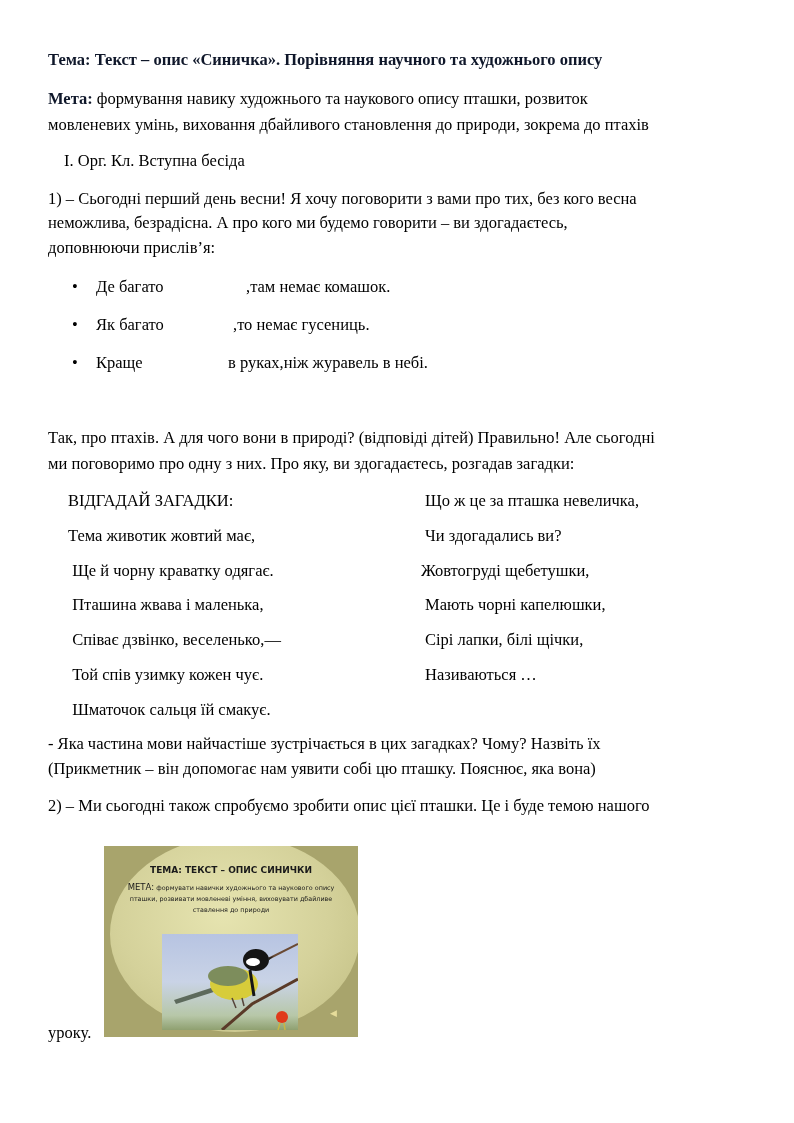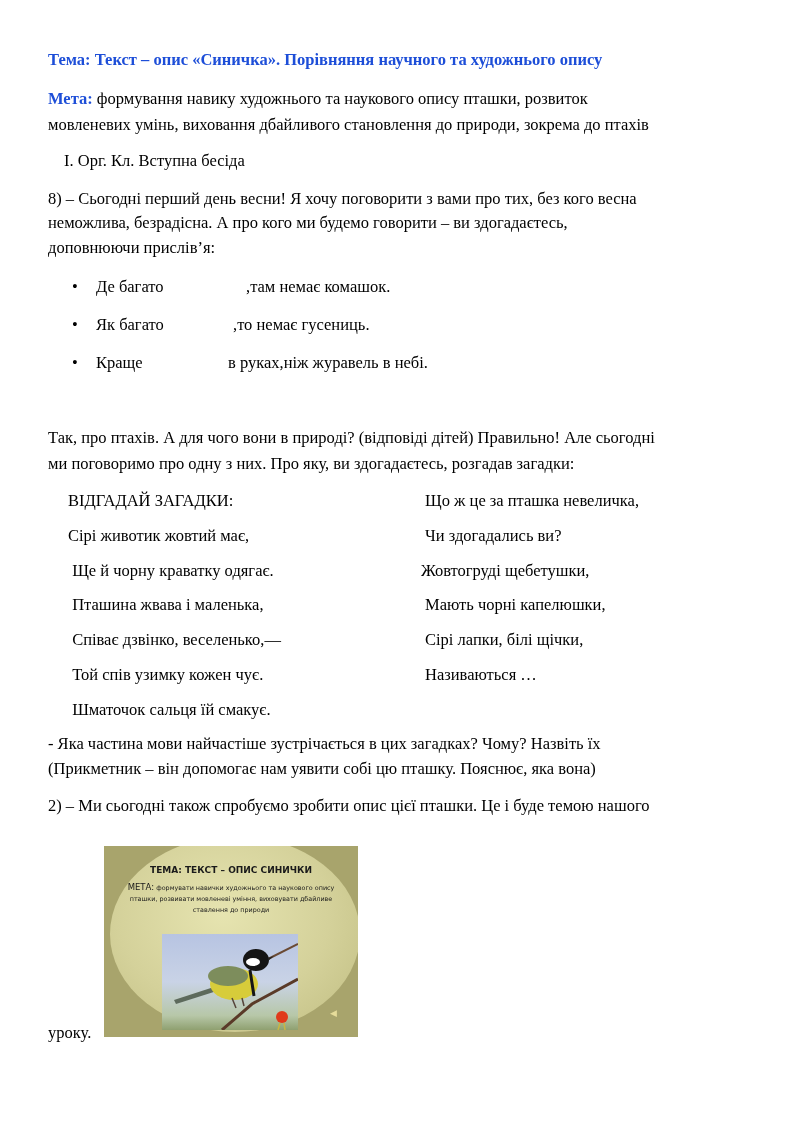--- a/index.html
+++ b/index.html
@@ -1,21 +1,21 @@
 <!DOCTYPE html>
 <html><head>
 <meta charset="utf-8">
 <style>
   html, body { margin: 0; padding: 0; background: #ffffff; }
   body {
     width: 794px; height: 1123px; position: relative; overflow: hidden;
     font-family: "Liberation Serif", serif; color: #000; font-size: 16.5px;
   }
   .abs { position: absolute; white-space: nowrap; line-height: 1; }
-  .red { color: #1d4ed8; font-weight: bold; }
+  .red { color: #0f172a; font-weight: bold; }
   .title { left: 48px; top: 52px; font-size: 16.5px; }
   .meta1 { left: 48px; top: 91px; }
   .meta2 { left: 48px; top: 117px; }
   .p-org { left: 48px; top: 153px; margin-left: 16px; }
   .p1a { left: 48px; top: 191px; }
   .p1b { left: 48px; top: 215px; }
   .p1c { left: 48px; top: 240px; }
   .bullet { position: absolute; left: 72px; line-height: 1; }
   .bullet-text { position: absolute; line-height: 1; white-space: nowrap; }
   .p2a { left: 48px; top: 430px; }
@@ -59,21 +59,21 @@
 </head>
 <body>
 
 <div class="abs title red">Тема: Текст – опис «Синичка». Порівняння научного та художнього опису</div>
 
 <div class="abs meta1"><span class="red">Мета:</span><span> формування навику художнього та наукового опису пташки, розвиток</span></div>
 <div class="abs meta2">мовленевих умінь, виховання дбайливого становлення до природи, зокрема до птахів</div>
 
 <div class="abs p-org">І. Орг. Кл. Вступна бесіда</div>
 
-<div class="abs p1a">8) – Сьогодні перший день весни! Я хочу поговорити з вами про тих, без кого весна</div>
+<div class="abs p1a">1) – Сьогодні перший день весни! Я хочу поговорити з вами про тих, без кого весна</div>
 <div class="abs p1b">неможлива, безрадісна. А про кого ми будемо говорити – ви здогадаєтесь,</div>
 <div class="abs p1c">доповнюючи прислів’я:</div>
 
 <div>
   <div>
     <span class="bullet" style="top:279px">•</span>
     <span class="bullet-text" style="left:96px;top:279px">Де багато</span>
     <span class="bullet-text" style="left:246px;top:279px">,там немає комашок.</span>
   </div>
   <div>
@@ -86,21 +86,21 @@
     <span class="bullet-text" style="left:96px;top:355px">Краще</span>
     <span class="bullet-text" style="left:228px;top:355px">в руках,ніж журавель в небі.</span>
   </div>
 </div>
 
 <div class="abs p2a">Так, про птахів. А для чого вони в природі? (відповіді дітей) Правильно! Але сьогодні</div>
 <div class="abs p2b">ми поговоримо про одну з них. Про яку, ви здогадаєтесь, розгадав загадки:</div>
 
 <div>
   <div class="abs riddle-l" style="top:493px">ВІДГАДАЙ  ЗАГАДКИ:</div>
-  <div class="abs riddle-l" style="top:528px">Сірі животик жовтий має,</div>
+  <div class="abs riddle-l" style="top:528px">Тема животик жовтий має,</div>
   <div class="abs riddle-l" style="top:563px;white-space:pre"> Ще й чорну краватку одягає.</div>
   <div class="abs riddle-l" style="top:597px;white-space:pre"> Пташина жвава і маленька,</div>
   <div class="abs riddle-l" style="top:632px;white-space:pre"> Співає дзвінко, веселенько,—</div>
   <div class="abs riddle-l" style="top:667px;white-space:pre"> Той спів узимку кожен чує.</div>
   <div class="abs riddle-l" style="top:702px;white-space:pre"> Шматочок сальця їй смакує.</div>
 </div>
 
 <div>
   <div class="abs riddle-r" style="top:493px">Що ж це за пташка невеличка,</div>
   <div class="abs riddle-r" style="top:528px">Чи здогадались ви?</div>

